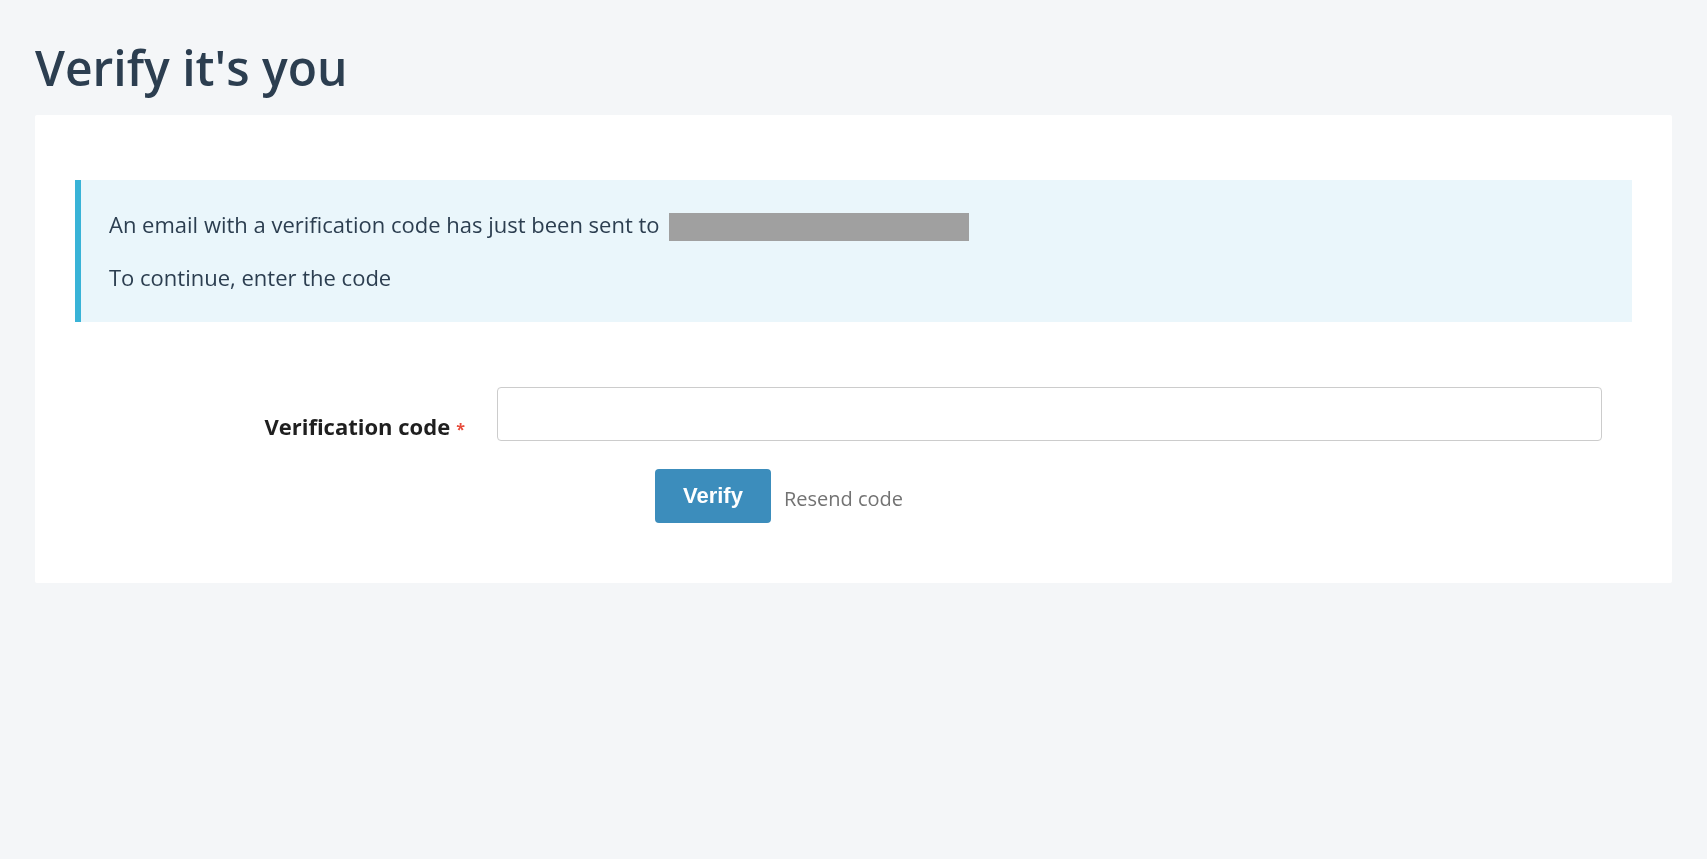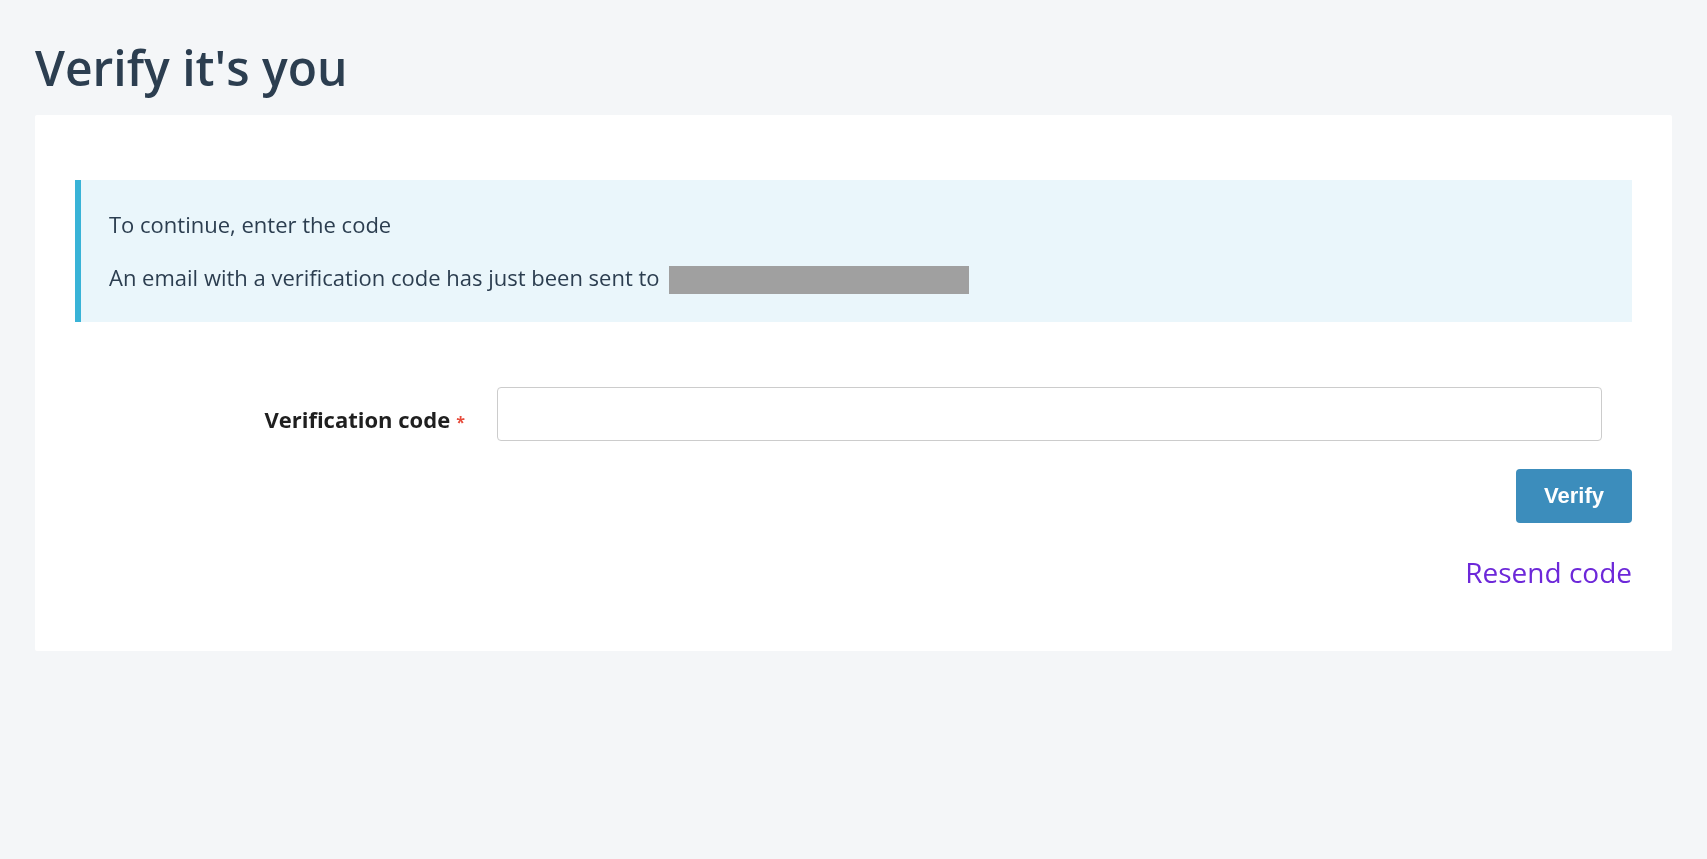--- a/index.html
+++ b/index.html
@@ -42,21 +42,21 @@
     .redacted {
       display: inline-block;
       background-color: #a0a0a0;
       width: 300px;
       height: 28px;
       vertical-align: middle;
       margin-left: 4px;
     }
     .form-row {
       display: flex;
-      align-items: center;
+      align-items: flex-end;
       margin-top: 65px;
       gap: 32px;
     }
     .form-label-wrap {
       flex: 0 0 390px;
       text-align: right;
       padding-top: 10px;
       padding-left: 80px;
     }
     .form-label {
@@ -78,55 +78,55 @@
       height: 54px;
       border: 1px solid #cccccc;
       border-radius: 4px;
       padding: 10px 14px;
       font-size: 20px;
       background: #fff;
       outline: none;
     }
     .button-row {
       display: flex;
-      align-items: flex-end;
-      gap: 30px;
+      align-items: flex-start;
+      gap: 13px;
       margin-top: 28px;
       margin-left: 580px;
-      flex-direction: column;
     }
     .btn-primary {
       background-color: #3c8dbc;
       color: #ffffff;
       border: none;
       border-radius: 4px;
       padding: 14px 28px;
       font-size: 22px;
       font-weight: 700;
       cursor: pointer;
     }
     .link-disabled {
-      color: #6d28d9;
-      font-size: 28px;
+      color: #737373;
+      font-size: 20px;
       cursor: default;
       text-decoration: none;
+      margin-top: 16px;
     }
   </style>
 </head>
 <body>
 
 <h1 class="page-title">Verify it's you</h1>
 
 <div class="card">
 
   <div class="info-box">
-    <p>To continue, enter the code</p>
     <p>
       <span>An email with a verification code has just been sent to </span><span class="redacted"></span>
     </p>
+    <p>To continue, enter the code</p>
   </div>
 
   <div class="form-row">
     <div class="form-label-wrap">
       <span class="form-label">Verification code</span>
       <span class="required-star">*</span>
     </div>
     <div class="form-input-wrap">
       <input type="text" class="form-input" value="" style="">
     </div>

